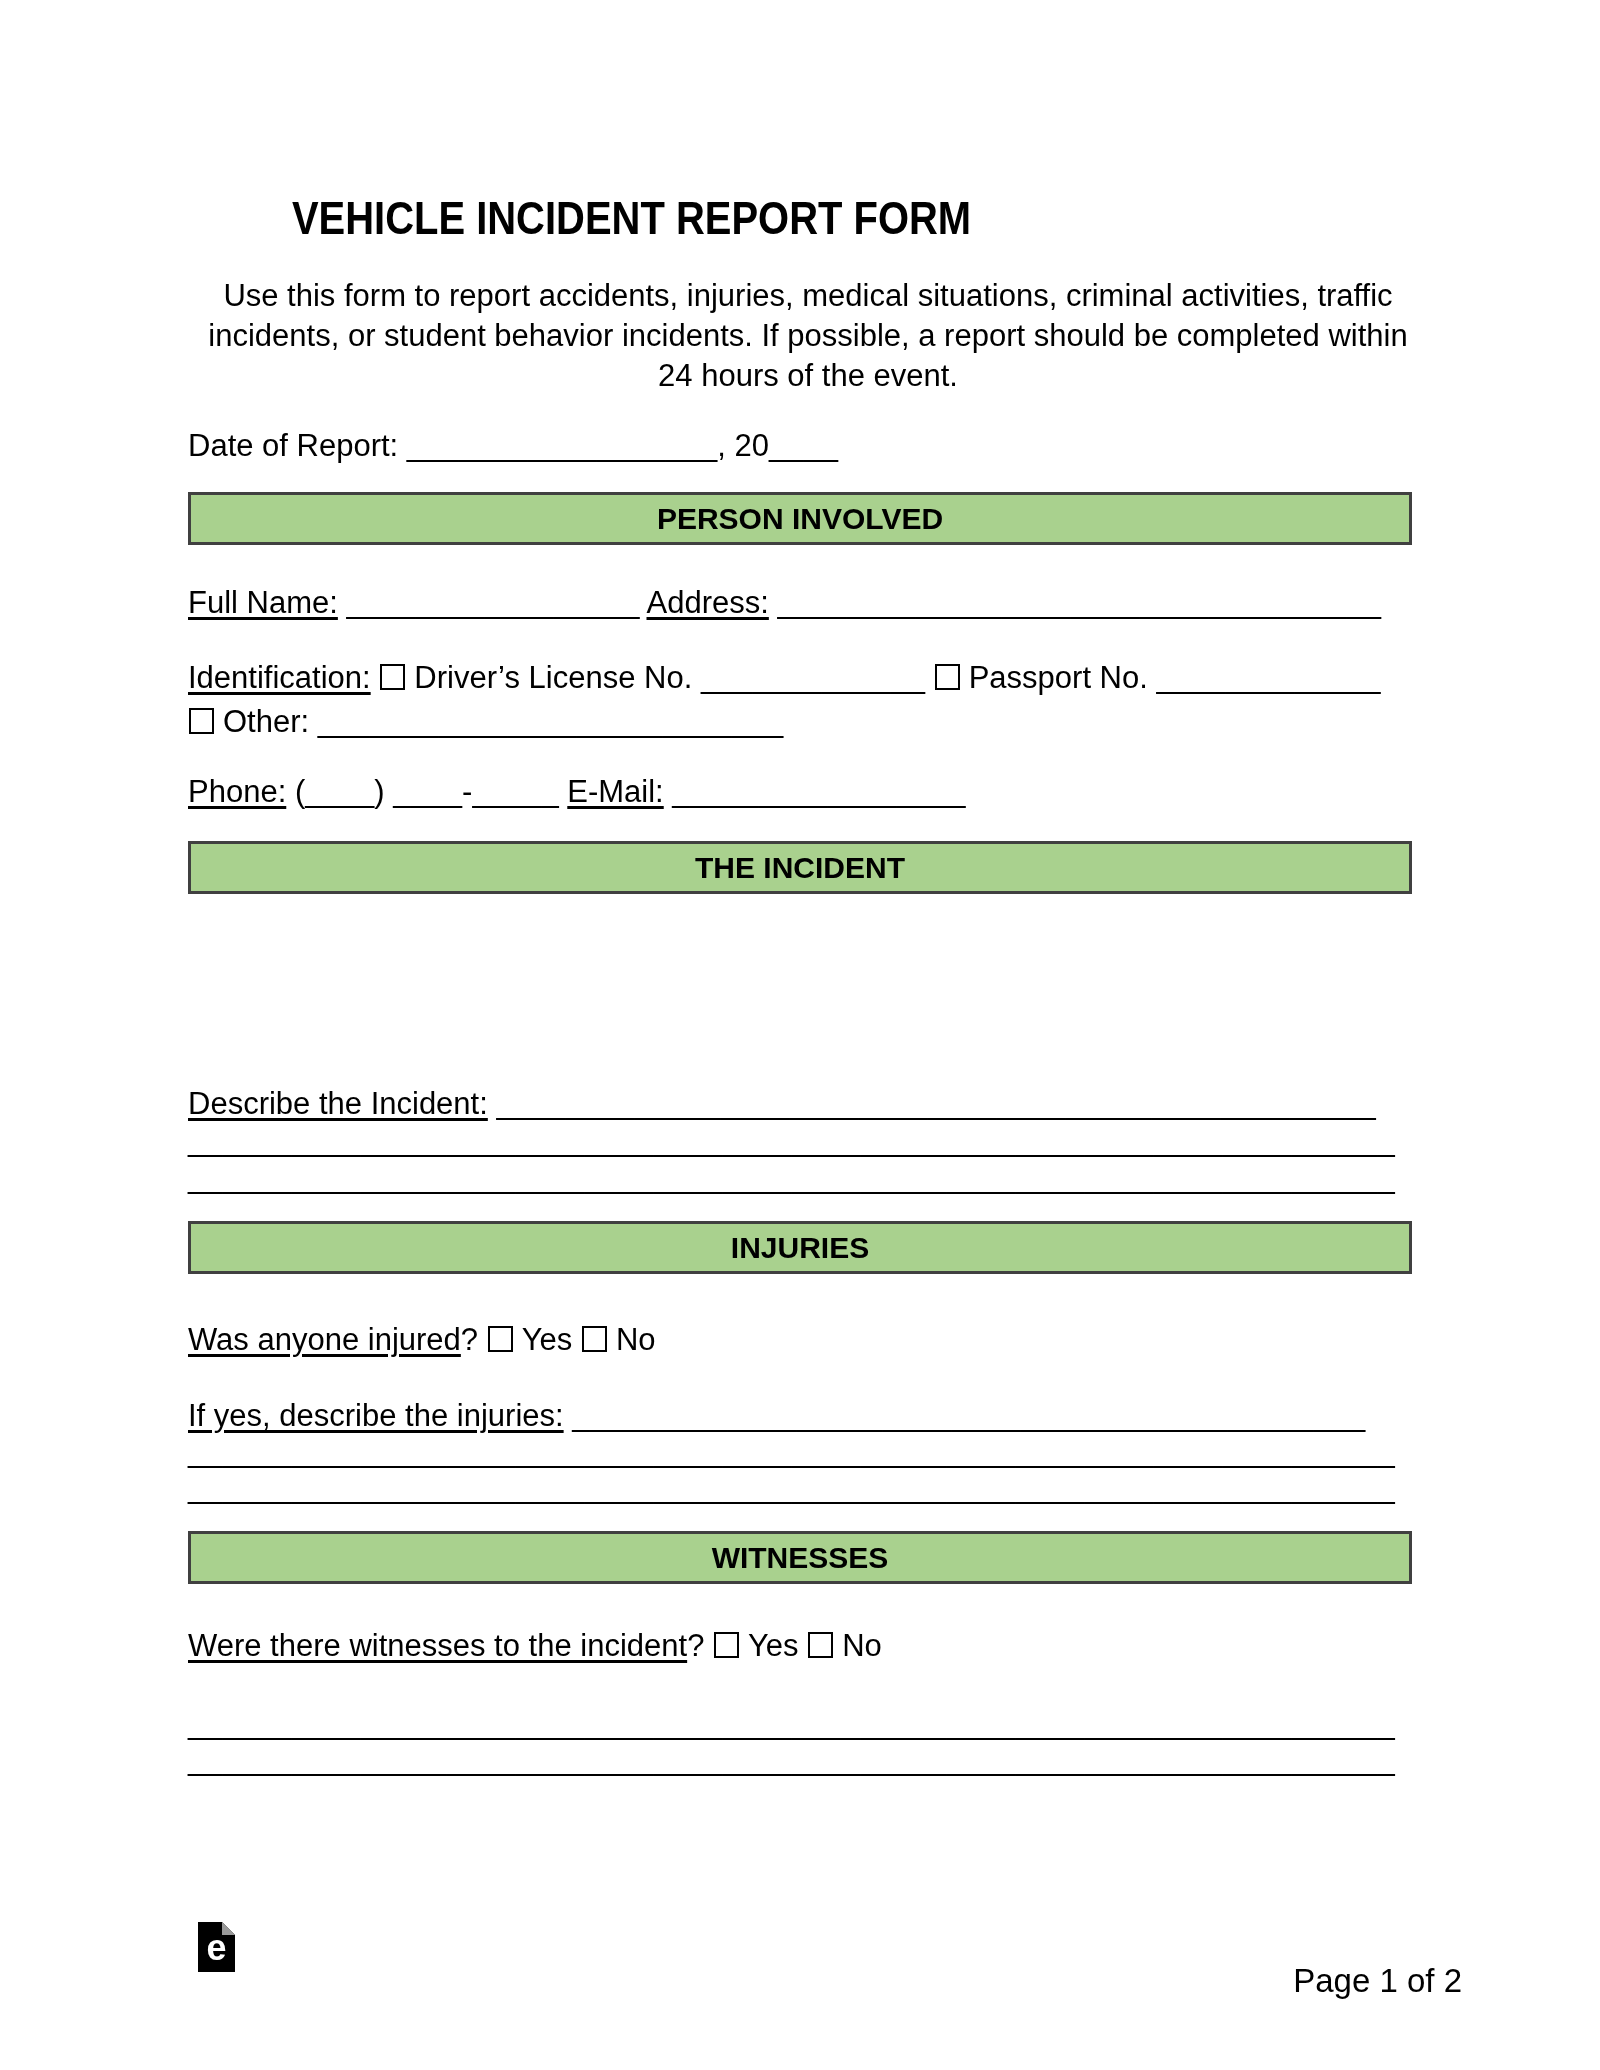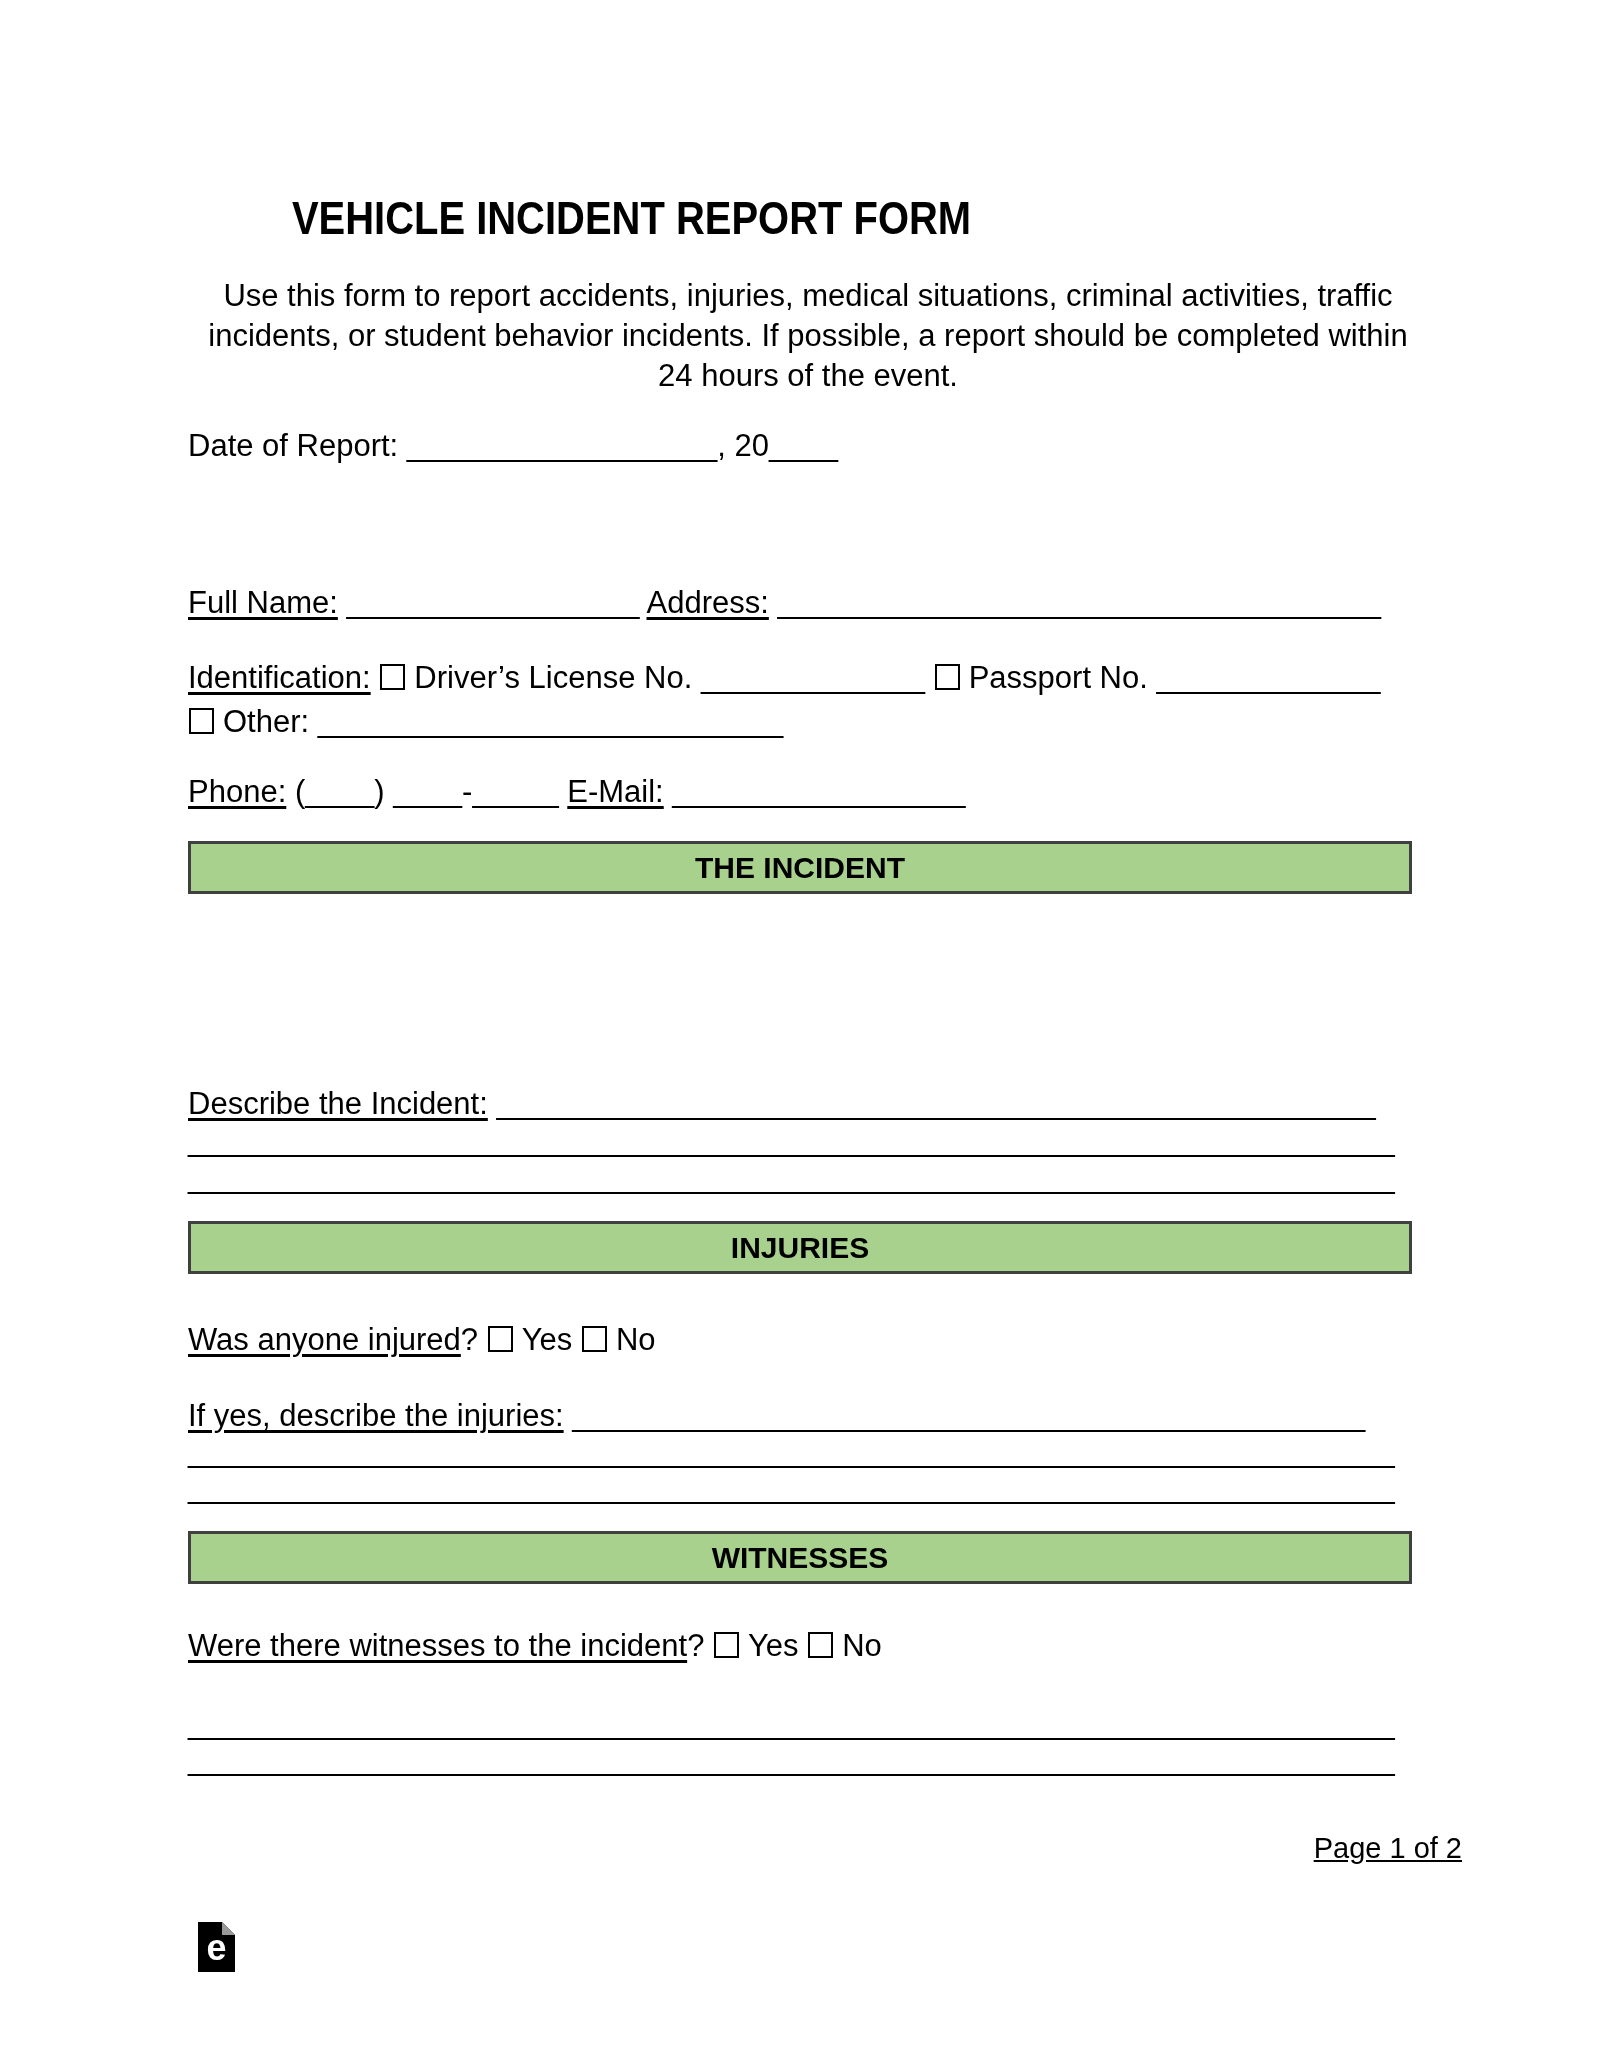--- a/index.html
+++ b/index.html
@@ -24,40 +24,43 @@
     display:inline-block; width:21px; height:22px; border:2px solid #000;
     vertical-align:-2px; margin:0 9px 0 1px; background:#fff;
   }
   .logo { position:absolute; left:198px; top:1922px; width:37px; height:50px; }
   .logo-sheet { position:absolute; left:0; top:0; width:37px; height:50px; background:#000;
     clip-path:polygon(0 0, 24px 0, 37px 13px, 37px 50px, 0 50px); }
   .logo-fold { position:absolute; left:24px; top:0; width:13px; height:13px; background:#9a9a9a;
     clip-path:polygon(0 0, 13px 13px, 0 13px); }
   .logo-e { position:absolute; left:0; top:2px; width:37px; height:48px; text-align:center;
     color:#fff; font-weight:bold; font-size:36px; line-height:48px; }
-  .page-num { position:absolute; left:0; top:1832px; width:1462px; text-align:right; font-size:29px; white-space:nowrap;text-decoration:underline; }
+  .page-num { position:absolute; left:0; top:1962px; width:1462px; text-align:right; font-size:33px; white-space:nowrap; }
 </style>
 </head>
 <body>
 
 <div class="page">
 
   <div class="title-wrap"><span class="title">VEHICLE INCIDENT REPORT FORM</span></div>
 
   <div class="intro">
     <div>Use this form to report accidents, injuries, medical situations, criminal activities, traffic</div>
     <div>incidents, or student behavior incidents. If possible, a report should be completed within</div>
     <div>24 hours of the event.</div>
   </div>
 
   <div class="line" style="top:428px">
     <span>Date of Report:</span>
     <span>__________________</span><span>, 20</span><span>____</span>
   </div>
 
+  <div class="bar" style="top:492px">
+    <span>PERSON INVOLVED</span>
+  </div>
 
   <div class="line" style="top:585px">
     <span class="u">Full Name:</span>
     <span>_________________</span>
     <span class="u">Address:</span>
     <span>___________________________________</span>
   </div>
 
   <div class="line" style="top:660px">
     <span class="u">Identification:</span>

